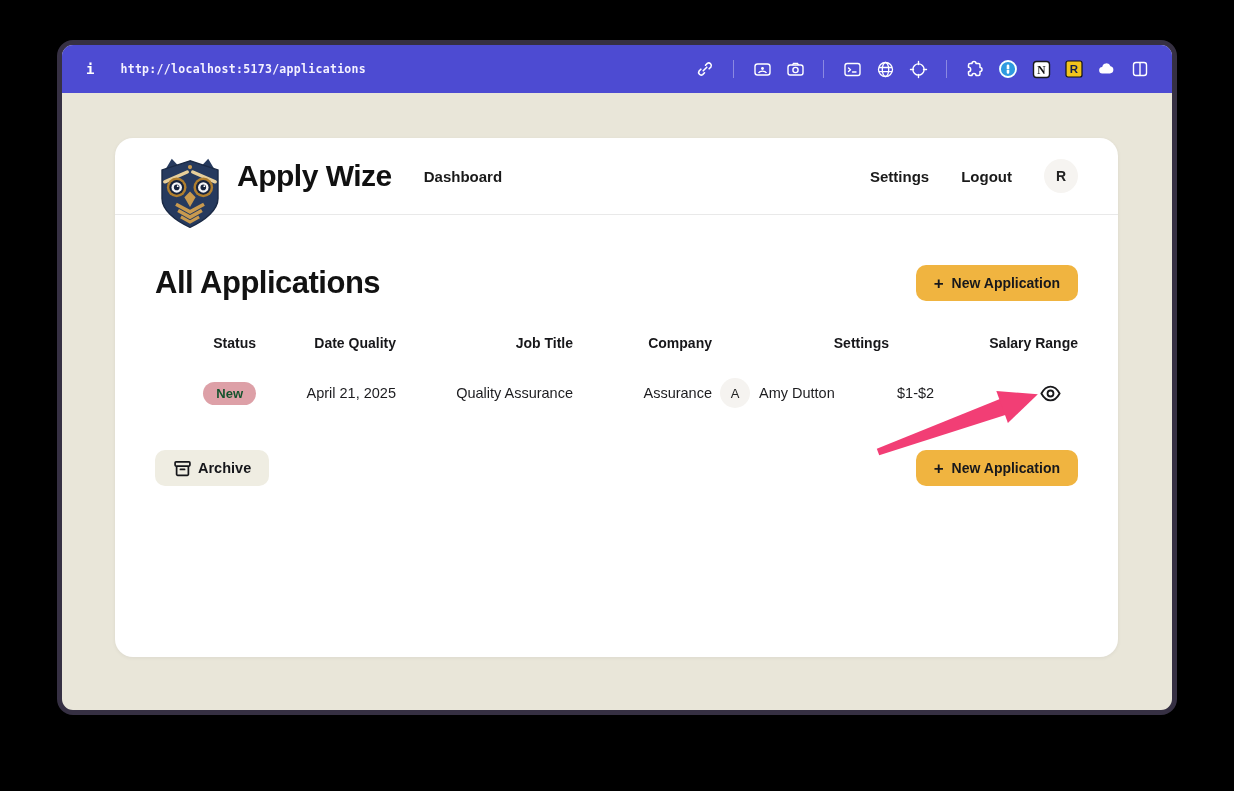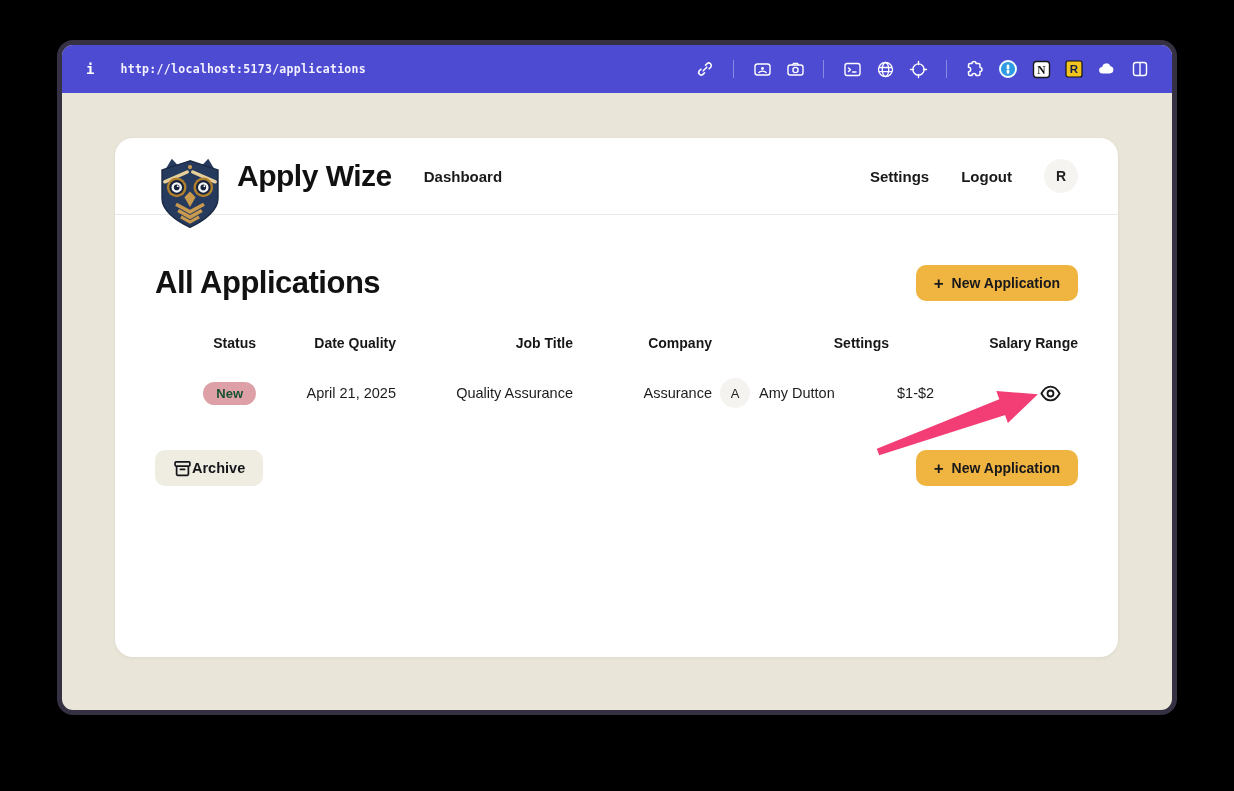--- a/index.html
+++ b/index.html
@@ -43,21 +43,21 @@
   .card-main { padding:50px 40px 0; }
   .title-row { display:flex; align-items:center; justify-content:space-between; }
   .page-title { font-size:31px; font-weight:800; letter-spacing:-.5px; color:#121212; }
 
   .btn-yellow { display:inline-flex; align-items:center; gap:8px; background:#f0b440;
                 border:none; border-radius:10px; padding:0 18px; height:36px;
                 font-family:inherit; font-size:14px; font-weight:700; color:#17181c;
                 cursor:pointer; }
   .btn-yellow .plus { font-size:17px; font-weight:600; line-height:1; }
 
-  .btn-archive { display:inline-flex; align-items:center; gap:0; background:#efede2;
+  .btn-archive { display:inline-flex; align-items:center; gap:6px; background:#efede2;
                  border:none; border-radius:10px; padding:0 18px; height:36px;
                  font-family:inherit; font-size:14.5px; font-weight:700; color:#15161a;
                  cursor:pointer; }
 
   .tbl { margin-top:34px; }
   .tbl-grid { display:grid; grid-template-columns:101px 140px 177px 139px 177px 1fr;
               align-items:center;text-align:right; }
   .tbl-head .cell { font-size:14px; font-weight:600; color:#17171a; padding-left:8px; }
   .tbl-row { margin-top:27px; }
   .tbl-row .cell { font-size:14.5px; color:#1c1c1f; padding-left:8px; }

